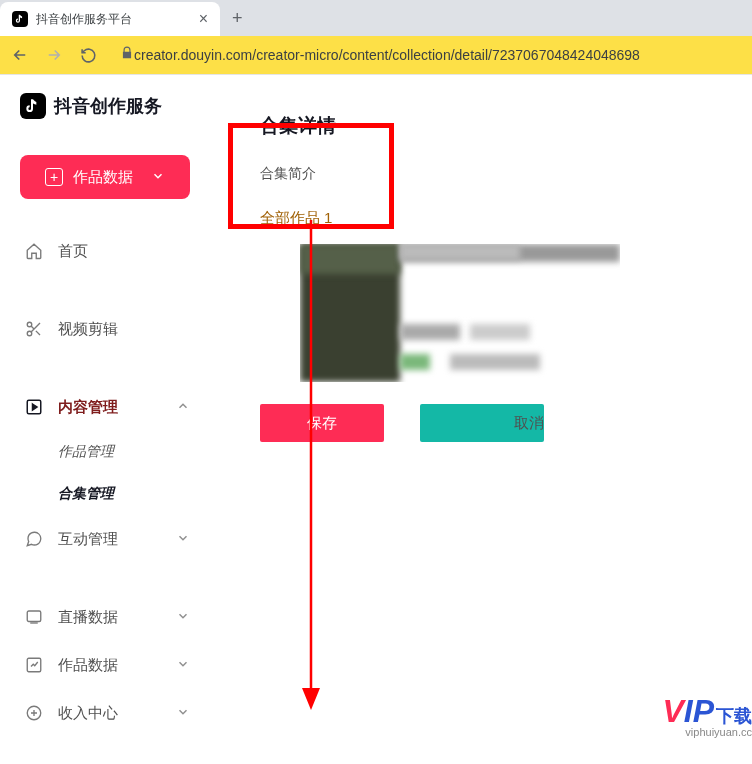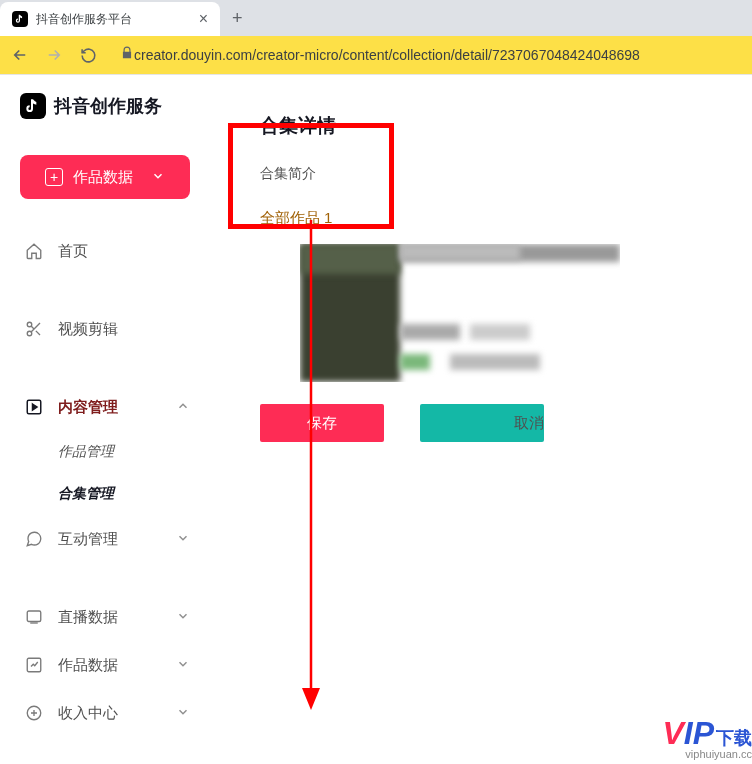--- a/index.html
+++ b/index.html
@@ -63,21 +63,21 @@
 .work-thumb { width: 320px; height: 138px; position: relative; overflow: hidden; }
 .work-thumb .mos { position: absolute; filter: blur(3px); }
 
 .btn-row { padding-left: 50px; margin-top: 22px; display: flex; gap: 36px; }
 .btn { width: 124px; height: 38px; display: flex; align-items: center; justify-content: center; font-size: 15px; cursor: pointer; border-radius: 2px; }
 .btn-primary { background: #fe2c55; color: #fff; }
 .btn-secondary { background: #14b8a6; color: #505050; justify-content: flex-end; }
 
 .arrow-svg { position: absolute; left: 299px; top: 220px; width: 40px; height: 495px; pointer-events: none; z-index: 9; }
 
-.watermark { position: absolute; right: 0; bottom: 4px; }
+.watermark { position: absolute; right: 0; bottom: 26px; }
 .watermark .vip-v { font-size: 32px; font-weight: 800; font-style: italic; color: #fe2c55; }
 .watermark .vip-i { font-size: 32px; font-weight: 800; font-style: italic; color: #2b55d4; }
 .watermark .vip-p { font-size: 32px; font-weight: 800; font-style: italic; color: #2b55d4; }
 .watermark .vip-txt { font-size: 18px; font-weight: 700; color: #2b55d4; margin-left: 2px; }
 .watermark .sub { font-size: 11px; color: #888; display: block; text-align: right; margin-top: -4px; }
 </style>
 </head>
 <body>
 
 <div class="browser-chrome">

